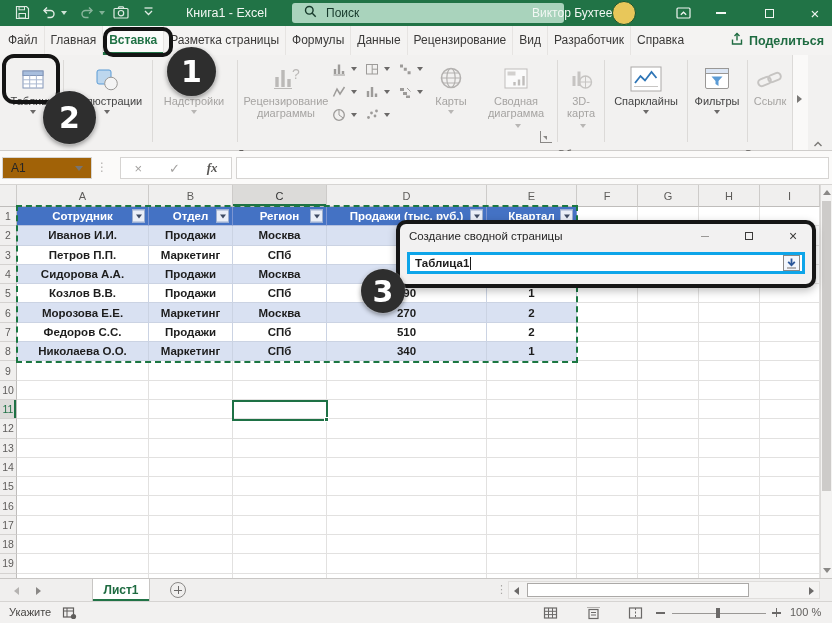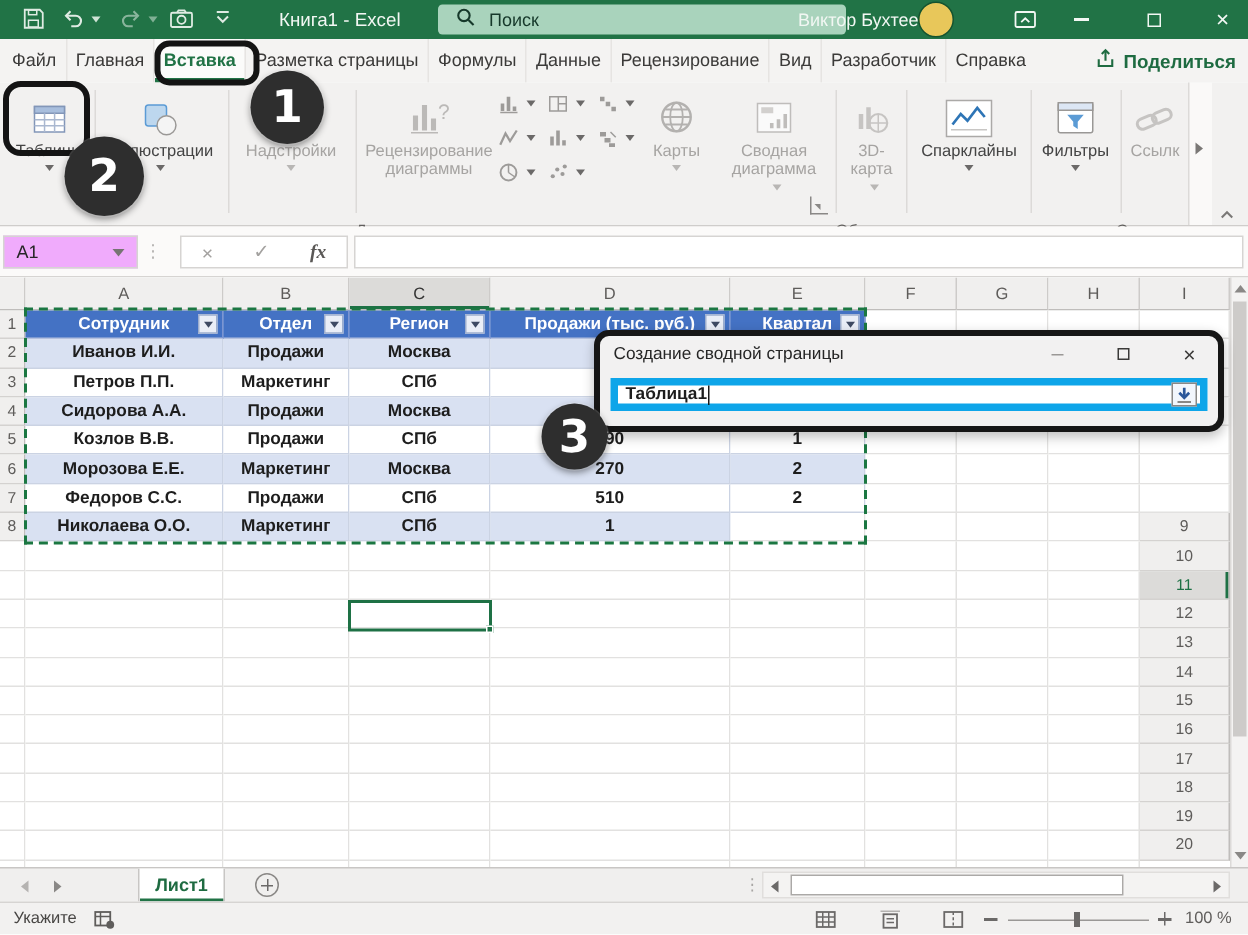--- a/index.html
+++ b/index.html
@@ -40,21 +40,21 @@
   .glabel { position:absolute; top:76px; text-align:left; font-size:11px; color:#605E5C;margin-top:17px; }
   .launcher { position:absolute; width:12px; height:12px; border-left:1px solid #8A8886; border-bottom:1px solid #8A8886; }
   .launcher::after { content:""; position:absolute; left:2px; bottom:2px; width:0; height:0; border-top:4px solid transparent; border-left:4px solid #8A8886; transform:rotate(180deg); }
   .mini { position:absolute; display:flex; align-items:center; gap:2px; }
   #rstrip { position:absolute; left:792px; top:0; width:16px; height:95px; background:#FAF9F8; border-left:1px solid #DCDAD8; }
   #rscroll-arrow { position:absolute; left:797px; top:40px; width:0; height:0; border-top:4px solid transparent; border-bottom:4px solid transparent; border-left:5px solid #7A7876; }
   #ribcollapse { position:absolute; left:812px; top:80px; }
 
   
   #fbar { position:absolute; left:0; top:151px; width:832px; height:34px; background:#FBFAF9; border-bottom:1px solid #D6D4D2; }
-  #namebox { position:absolute; left:2px; top:6px; width:90px; height:22px; background:#f0abfc; border:1px solid #D6D4D2; font-size:12px; color:#262626; display:flex; align-items:center; padding-left:8px; }
+  #namebox { position:absolute; left:2px; top:6px; width:90px; height:22px; background:#a16207; border:1px solid #D6D4D2; font-size:12px; color:#262626; display:flex; align-items:center; padding-left:8px; }
   #namebox .tri { position:absolute; right:8px; width:0; height:0; border-left:4px solid transparent; border-right:4px solid transparent; border-top:5px solid #767472; }
   .fdots { position:absolute; left:96px; top:9px; color:#B5B3B1; font-size:12px; }
   #fbox { position:absolute; left:120px; top:6px; width:112px; height:22px; background:#fff; border:1px solid #D6D4D2; display:flex; align-items:center; justify-content:space-around; }
   .fcancel,.fenter { color:#A3A19F; font-size:13px; }
   .ffx { font-family:"Liberation Serif","DejaVu Serif",serif; font-style:italic; font-weight:700; font-size:13px; color:#5A5856; }
   #finput { position:absolute; left:236px; top:6px; width:593px; height:22px; background:#fff; border:1px solid #D6D4D2; font-size:12px; display:flex; align-items:center; padding-left:6px; }
 
   
   #grid { position:absolute; left:0; top:185px; width:820px; height:393px; background:#fff; overflow:hidden; }
   #sheet { display:grid; grid-template-columns:17px 132px 84px 94px 160px 90px 61px 61px 61px 60px; grid-template-rows:22px repeat(20,19.3px); }
@@ -106,21 +106,21 @@
   #zoomin-v { position:absolute; left:775.7px; top:6.2px; width:1.5px; height:9px; background:#6B6968; }
   #zoomlvl { position:absolute; left:790px; top:4px; color:#605E5C; }
 
   
   #dialog { position:absolute; left:396px; top:220px; width:420px; height:68px; background:#F2F1F1; border:4px solid #161616; border-radius:10px; z-index:40; box-shadow:0 3px 8px rgba(0,0,0,.25); }
   #dlg-title { position:relative; height:24px; display:flex; align-items:center; padding-left:9px; font-size:11.5px; color:#262626; }
   .dlg-ctl { position:absolute; top:2px; width:22px; height:20px; display:flex; align-items:center; justify-content:center; }
   #dlg-min { right:96px; } #dlg-min i { width:8px; height:1px; background:#9A9896; display:block; }
   #dlg-max { right:52px; } #dlg-max i { width:8px; height:8px; border:1.2px solid #3B3A39; display:block; }
   #dlg-close { right:8px; color:#3B3A39; font-size:14px; }
-  #dlg-input { position:absolute; left:7px; right:7px; top:28px; height:22px; background:#fff; border:5px solid #0ea5e9; display:flex; align-items:center; padding:0 2px 0 5px; font-size:11.5px; color:#1D1D1D; font-weight:700; }
+  #dlg-input { position:absolute; left:7px; right:7px; top:28px; height:22px; background:#fff; border:3px solid #0ea5e9; display:flex; align-items:center; padding:0 2px 0 5px; font-size:11.5px; color:#1D1D1D; font-weight:700; }
   #dlg-caret { width:1px; height:13px; background:#1a1a1a; margin-left:1px; }
   #dlg-collapse { margin-left:auto; width:17px; height:16px; border:1px solid #8A8886; background:#F2F6FC; display:flex; align-items:center; justify-content:center; }
 
   
   .ann-rect { position:absolute; border:4px solid #141414; border-radius:10px; z-index:50; pointer-events:none; }
   .ann-circle { position:absolute; border-radius:50%; background:#2E2E2E; color:#fff; display:flex; align-items:center; justify-content:center; font-weight:700; font-size:30px; z-index:60; box-shadow:0 0 0 1px rgba(255,255,255,.18), 0 2px 5px rgba(0,0,0,.45); font-family:"DejaVu Sans","Liberation Sans",sans-serif; }
   #ann-rect-tab { left:103px; top:27px; width:70px; height:30px; }
   #ann-c1 { left:167px; top:47px; width:49px; height:49px; }
   #ann-rect-tables { left:2px; top:54px; width:58px; height:50px; border-radius:12px; }
   #ann-c2 { left:43px; top:91px; width:53px; height:53px; }
@@ -525,20 +525,21 @@
       <div class="cl td">510</div>
       <div class="cl td">2</div>
       <div class="cl"></div>
       <div class="cl"></div>
       <div class="cl"></div>
       <div class="cl"></div>
       <div class="rh">8</div>
       <div class="cl td band">Николаева О.О.</div>
       <div class="cl td band">Маркетинг</div>
       <div class="cl td band">СПб</div>
+      <div class="cl td band">340</div>
       <div class="cl td band">1</div>
       <div class="cl"></div>
       <div class="cl"></div>
       <div class="cl"></div>
       <div class="cl"></div>
       <div class="rh">9</div>
       <div class="cl"></div>
       <div class="cl"></div>
       <div class="cl"></div>
       <div class="cl"></div>

